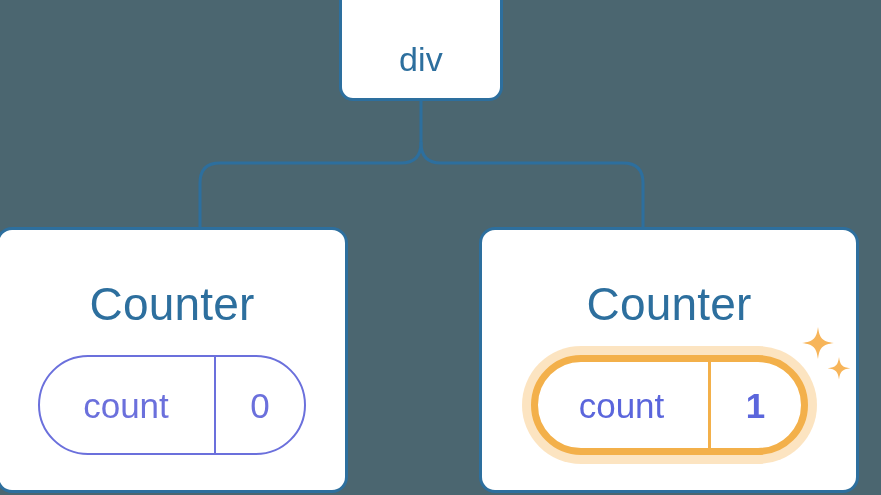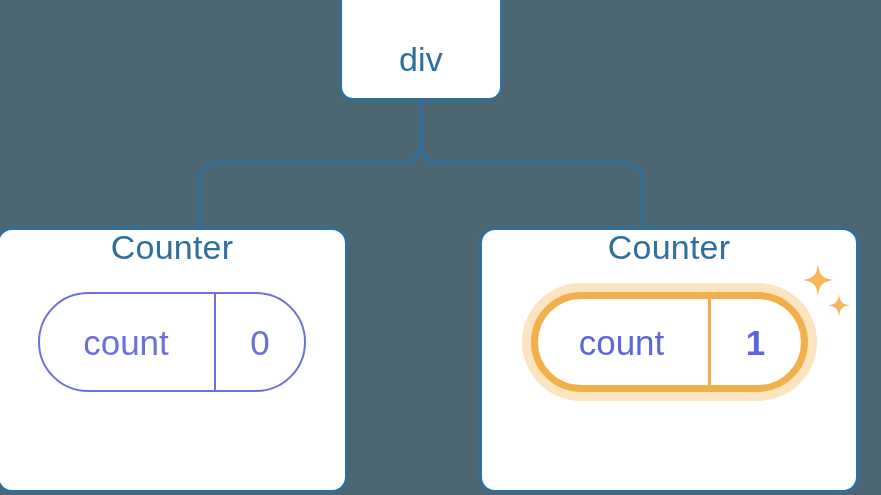--- a/index.html
+++ b/index.html
@@ -63,23 +63,24 @@
     height: 266px;
     border-radius: 16px;
     display: flex;
     flex-direction: column;
     align-items: center;
   }
   #node-counter-left  { left: -4px;  width: 352px; }
   #node-counter-right { left: 479px; width: 380px; }
 
   .card-title {
-    font-size: 34px;
+    font-size: 46px;
     color: #2d6f9e;
     line-height: 1;
+    margin-top: 51px;
     letter-spacing: .2px;
   }
 
   
   .pill-wrap {
     position: relative;
     margin-top: 28px;
     display: flex;
     align-items: center;
     justify-content: flex-start;

